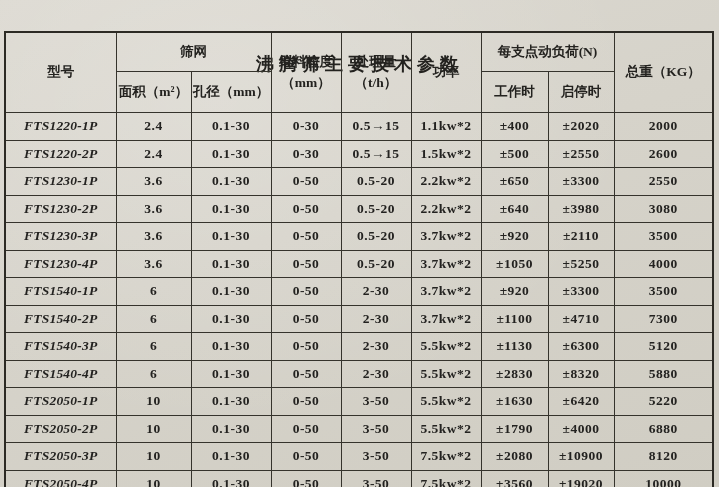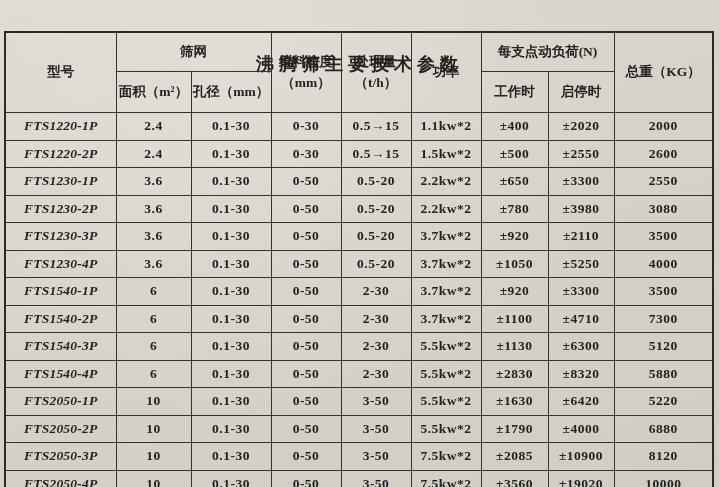--- a/index.html
+++ b/index.html
@@ -139,21 +139,21 @@
     <td>2550</td>
   </tr>
 
   <tr>
     <td class="model-cell">FTS1230-2P</td>
     <td>3.6</td>
     <td>0.1-30</td>
     <td>0-50</td>
     <td>0.5-20</td>
     <td>2.2kw*2</td>
-    <td>±780</td>
+    <td>±640</td>
     <td>±3980</td>
     <td>3080</td>
   </tr>
 
   <tr>
     <td class="model-cell">FTS1230-3P</td>
     <td>3.6</td>
     <td>0.1-30</td>
     <td>0-50</td>
     <td>0.5-20</td>
@@ -247,21 +247,21 @@
     <td>6880</td>
   </tr>
 
   <tr>
     <td class="model-cell">FTS2050-3P</td>
     <td>10</td>
     <td>0.1-30</td>
     <td>0-50</td>
     <td>3-50</td>
     <td>7.5kw*2</td>
-    <td>±2085</td>
+    <td>±2080</td>
     <td>±10900</td>
     <td>8120</td>
   </tr>
 
   <tr>
     <td class="model-cell">FTS2050-4P</td>
     <td>10</td>
     <td>0.1-30</td>
     <td>0-50</td>
     <td>3-50</td>

